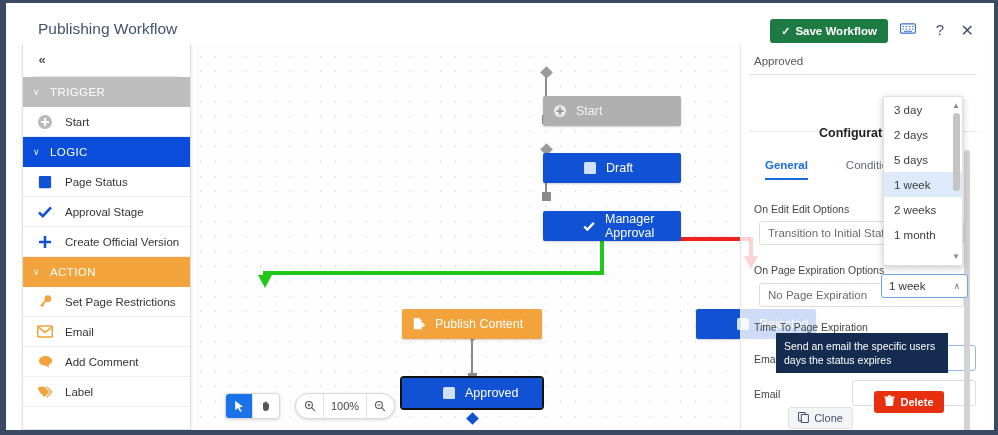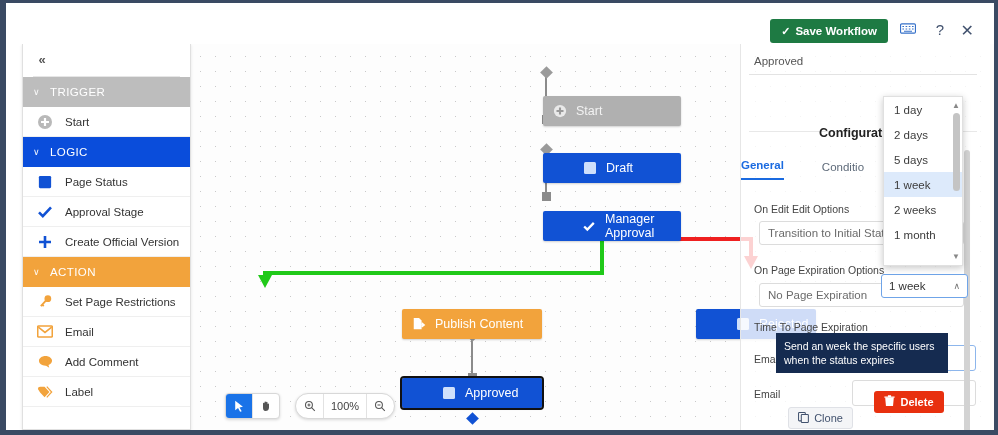--- a/index.html
+++ b/index.html
@@ -86,21 +86,21 @@
 
   
   .panel { position:absolute; right:4px; top:41px; width:250px; height:389px;
     background:rgba(255,255,255,0.80); border-left:1px solid #e6e6e6; z-index:30; }
   .p-approved { position:absolute; left:13px; top:11px; font-size:11.5px; color:#555; }
   .p-rule { position:absolute; left:8px; top:30px; width:228px; height:1px; background:#e3e3e3;}
   .p-config { position:absolute; left:0; top:82px; width:238px; text-align:center;
     font-size:12.5px; font-weight:bold; color:#222;}
   .p-configline { position:absolute; left:8px; top:87px; width:228px; height:1px; background:#e8e8e8;}
 
-  .tabs { position:absolute; left:0; top:115px; display:flex; gap:38px;align-items:flex-end; }
+  .tabs { position:absolute; left:24px; top:115px; display:flex; gap:38px; }
   .tab { font-size:11.5px; color:#5f6b7a; padding-bottom:7px; cursor:pointer;}
   .tab.active { color:#1a6ae0; font-weight:bold; border-bottom:2.5px solid #1a6ae0; }
 
   .f-label { position:absolute; left:13px; font-size:10.5px; color:#444; }
   .f-input { position:absolute; left:18px; height:24px; background:#fff;
     border:1px solid #dcdcdc; border-radius:3px; font-size:11.5px; color:#6b6b6b;
     display:flex; align-items:center; padding-left:8px; }
   .f-input.blue { border:1px solid #8db6ec; }
 
   .sel-box { position:absolute; left:137px; top:271px; width:87px; height:24px;
@@ -243,20 +243,21 @@
       <div class="tb-btn">
         <svg width="12" height="12" viewBox="0 0 16 16">
             <circle cx="6.6" cy="6.6" r="4.6" stroke="#555" stroke-width="1.4" fill="none"></circle>
             <path d="M10.2 10.2L14.4 14.4M4.6 6.6h4" stroke="#555" stroke-width="1.4"></path>
           </svg>
       </div>
     </div>
   </div>
 
   <div class="header">
+    <div class="title">Publishing Workflow</div>
     <button class="save-btn">
       <span class="chk">✓</span>
       <span>Save Workflow</span>
     </button>
     <div class="hdr-icon hdr-kbd">
       <svg width="16" height="11" viewBox="0 0 20 13">
           <rect x="0.7" y="0.7" width="18.6" height="11.6" rx="1.5" stroke="#3570c9" stroke-width="1.4" fill="none"></rect>
           <path d="M3 4h2M7 4h2M11 4h2M15 4h2M3 7h2M7 7h2M11 7h2M15 7h2M5 10h10" stroke="#3570c9" stroke-width="1.3"></path>
         </svg>
     </div>
@@ -380,32 +381,32 @@
 
     <div class="p-scroll"></div>
   </div>
 
   <div class="sel-box" style="left:875px;">
     <span>1 week</span>
     <span class="car">∧</span>
   </div>
 
   <div class="dd">
-    <div class="dd-item">1 day</div>
+    <div class="dd-item">3 day</div>
     <div class="dd-item">2 days</div>
     <div class="dd-item">5 days</div>
     <div class="dd-item sel">1 week</div>
     <div class="dd-item">2 weeks</div>
     <div class="dd-item">1 month</div>
     <div class="dd-thumb"></div>
     <div class="dd-ar" style="top:4px;">▲</div>
     <div class="dd-ar" style="bottom:4px;">▼</div>
   </div>
 
-  <div class="tooltip">Send an week the specific users when the status expires</div>
+  <div class="tooltip">Send an email the specific users days the status expires</div>
 
   <div class="btn-clone">
     <span>
       <svg width="11" height="11" viewBox="0 0 14 14">
           <rect x="0.7" y="0.7" width="8.6" height="10.6" rx="1" stroke="#42526e" stroke-width="1.3" fill="none"></rect>
           <rect x="4.2" y="3.2" width="9" height="10.2" rx="1" fill="#f4f5f7" stroke="#42526e" stroke-width="1.3"></rect>
         </svg>
     </span>
     <span>Clone</span>
   </div>

